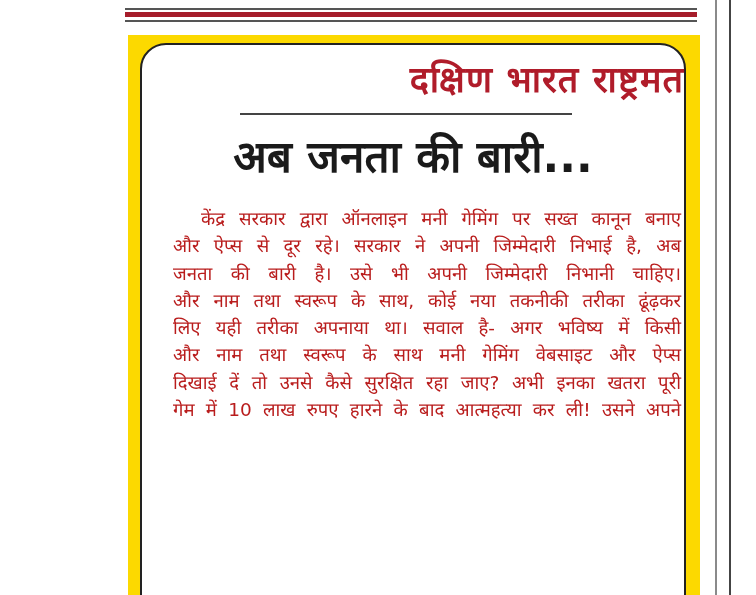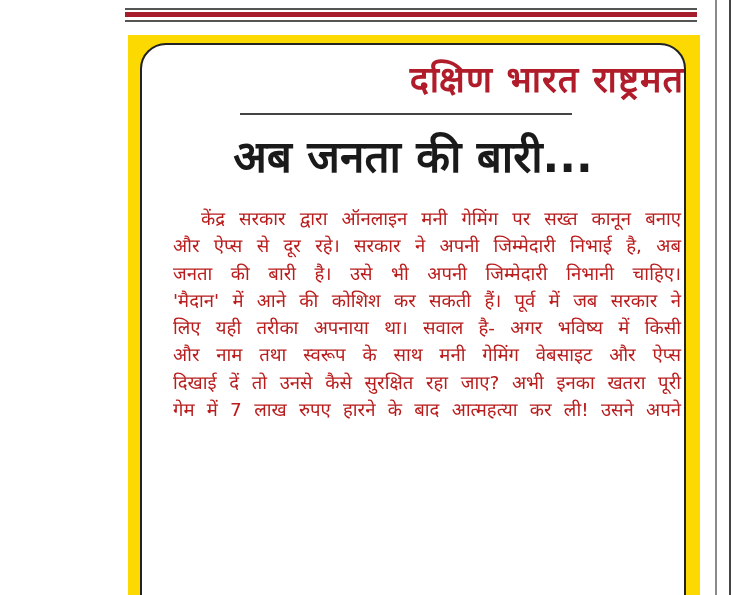--- a/index.html
+++ b/index.html
@@ -52,20 +52,20 @@
 
 <div class="frame">
   <div class="panel">
     <div class="masthead">दक्षिण भारत राष्ट्रमत</div>
     <div class="masthead-rule"></div>
     <div class="headline">अब जनता की बारी...</div>
     <div class="body-text">
       <span class="body-line first">केंद्र सरकार द्वारा ऑनलाइन मनी गेमिंग पर सख्त कानून बनाए</span>
       <span class="body-line">और ऐप्स से दूर रहे। सरकार ने अपनी जिम्मेदारी निभाई है, अब</span>
       <span class="body-line">जनता की बारी है। उसे भी अपनी जिम्मेदारी निभानी चाहिए।</span>
-      <span class="body-line">'मैदान' में आने की कोशिश कर सकती हैं। पूर्व में जब सरकार ने</span>
+      <span class="body-line">और नाम तथा स्वरूप के साथ, कोई नया तकनीकी तरीका ढूंढ़कर</span>
       <span class="body-line">लिए यही तरीका अपनाया था। सवाल है- अगर भविष्य में किसी</span>
       <span class="body-line">और नाम तथा स्वरूप के साथ मनी गेमिंग वेबसाइट और ऐप्स</span>
       <span class="body-line">दिखाई दें तो उनसे कैसे सुरक्षित रहा जाए? अभी इनका खतरा पूरी</span>
-      <span class="body-line">गेम में 7 लाख रुपए हारने के बाद आत्महत्या कर ली! उसने अपने</span>
+      <span class="body-line">गेम में 10 लाख रुपए हारने के बाद आत्महत्या कर ली! उसने अपने</span>
     </div>
   </div>
 </div>
 
 </body></html>

